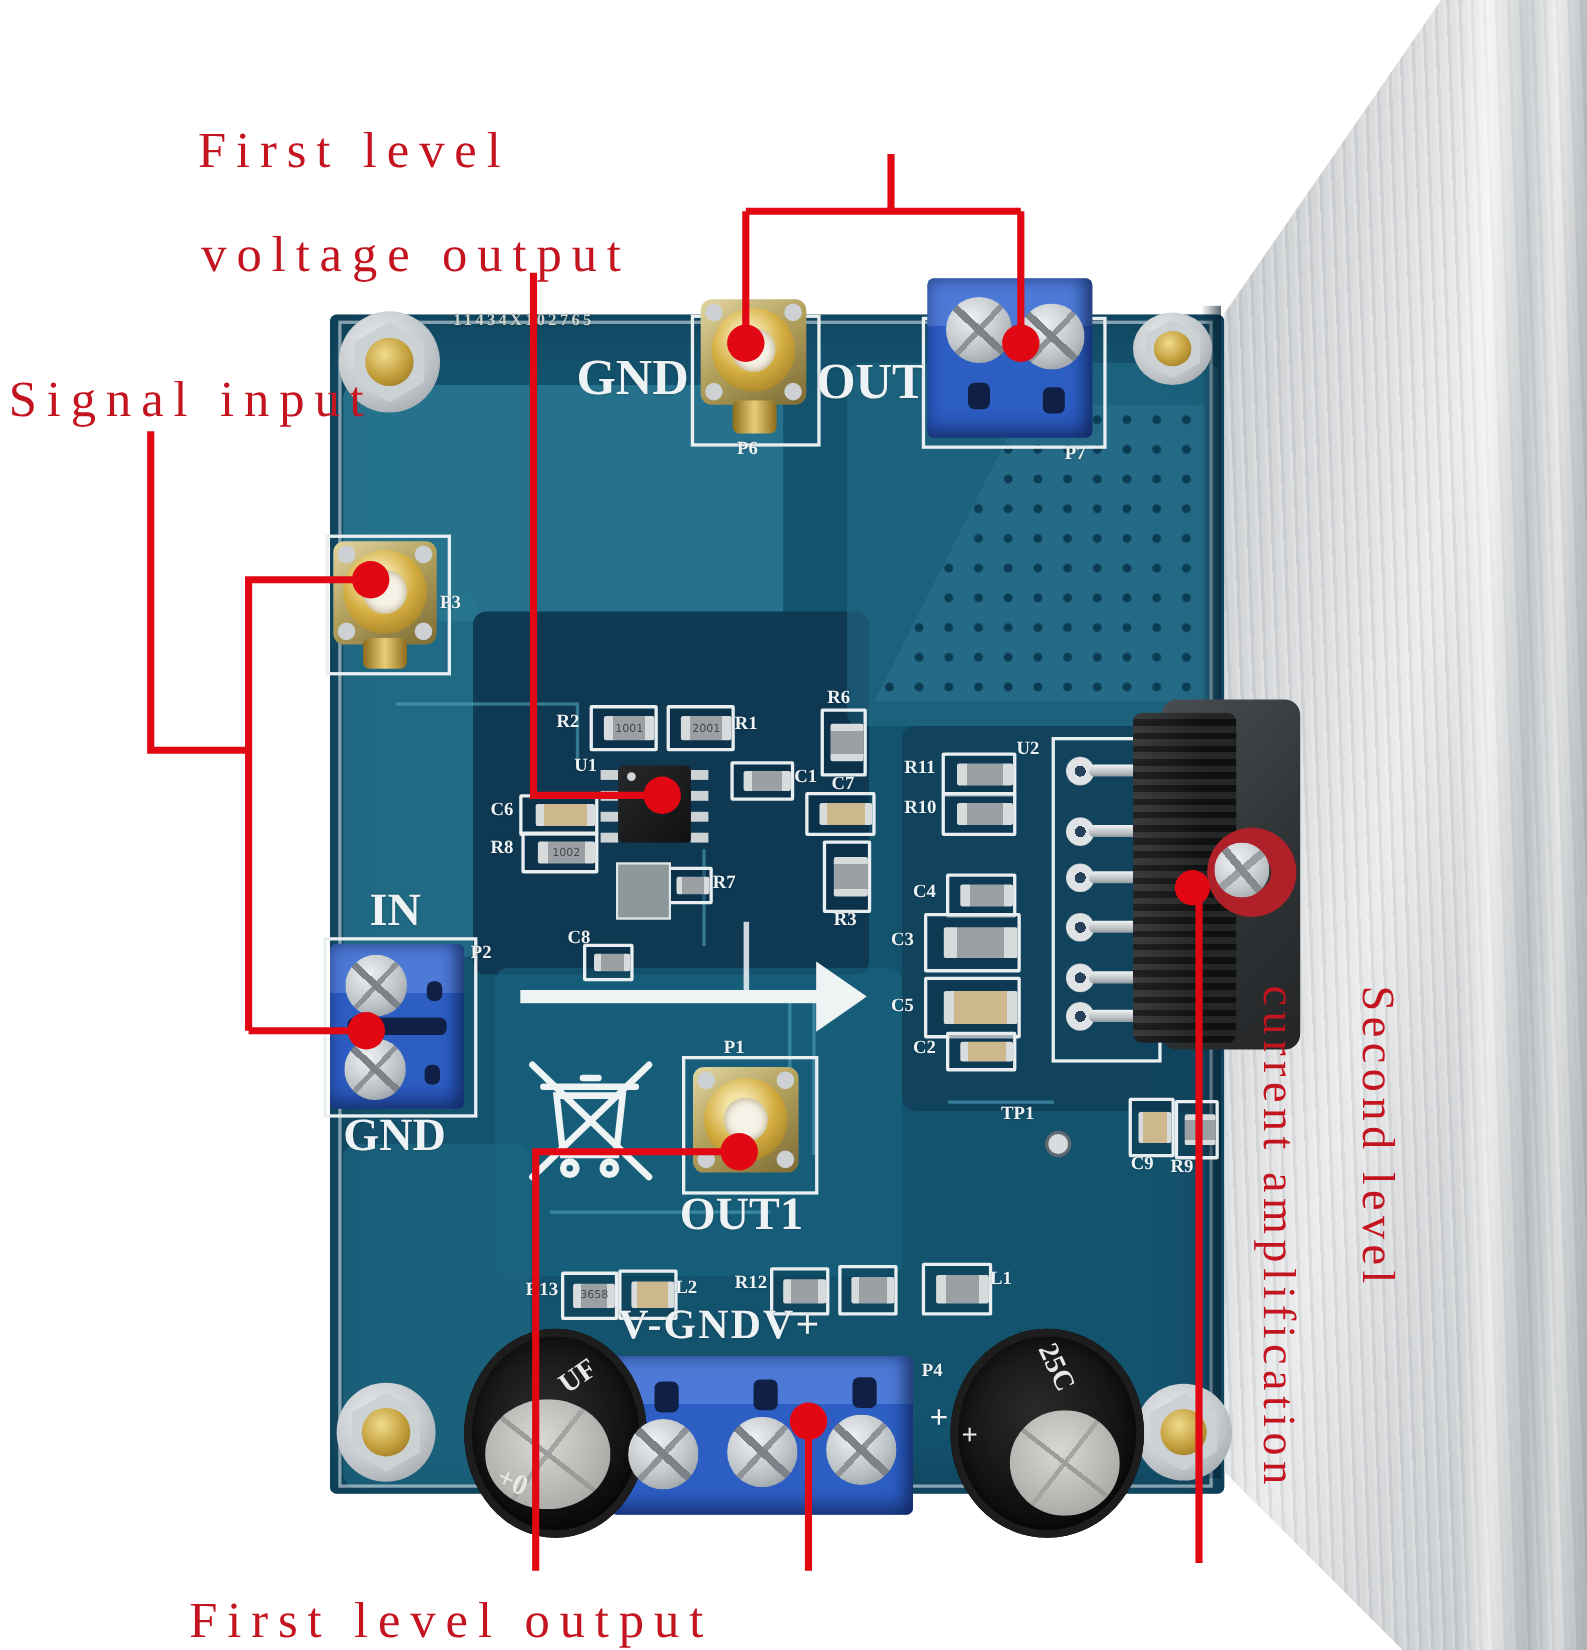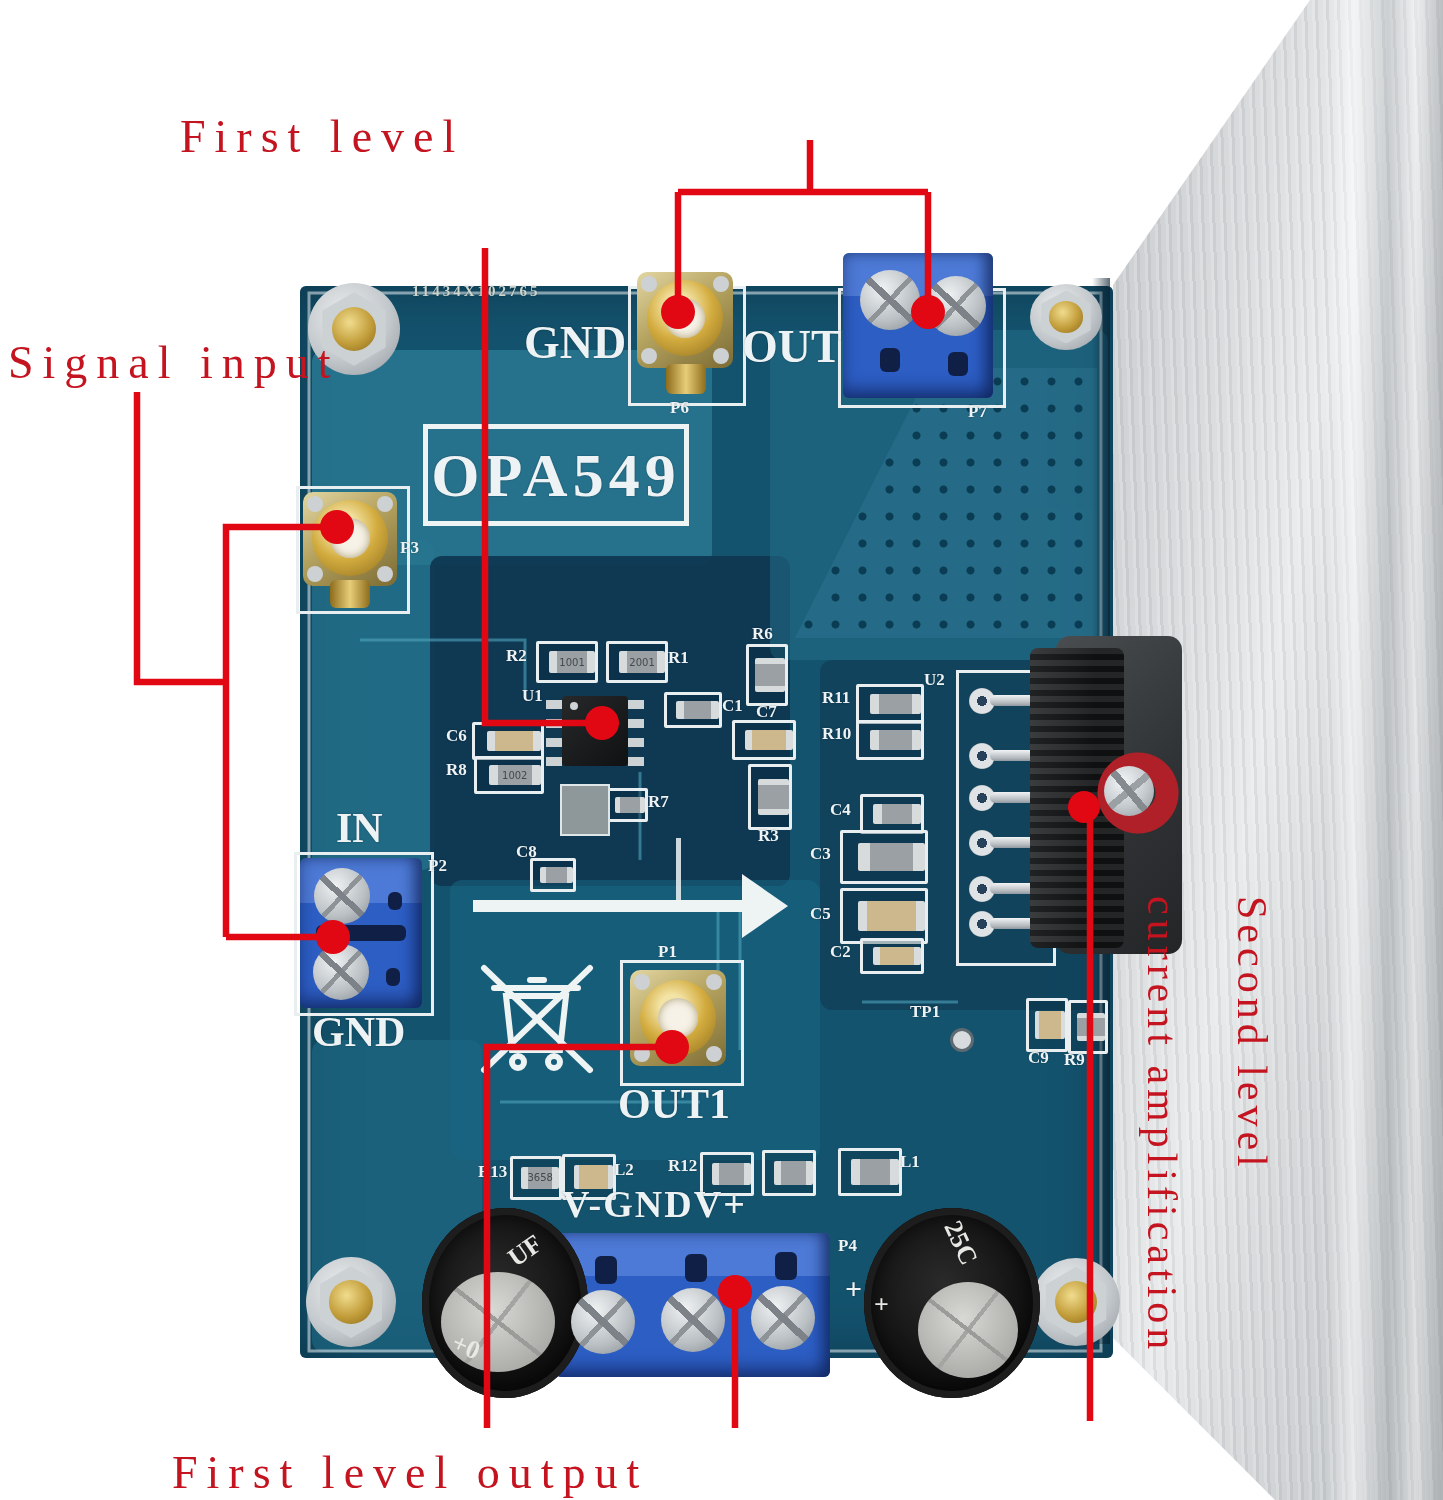--- a/index.html
+++ b/index.html
@@ -164,23 +164,20 @@
       <div class="brass"></div>
     </div>
   <div class="bolt" style="left:1032px;top:1258px;width:88px;height:88px;z-index:11;">
       <div class="hex"></div>
       <div class="brass"></div>
     </div>
 
   <span class="silk" style="left:412px;top:283px;font-size:15px;letter-spacing:3px;color:#ccd6cf;">11434X102765</span>
   <span class="silk" style="left:524px;top:316px;font-size:46px;">GND</span>
   <span class="silk" style="left:742px;top:320px;font-size:46px;">OUT</span>
-  <div class="abs opabox">
-    <span class="silk" style="position:static;font-size:62px;letter-spacing:5px;">OPA549</span>
-  </div>
   <span class="silk" style="left:336px;top:804px;font-size:42px;">IN</span>
   <span class="silk" style="left:312px;top:1008px;font-size:42px;">GND</span>
   <span class="silk" style="left:618px;top:1080px;font-size:42px;">OUT1</span>
   <span class="silk" style="left:562px;top:1182px;font-size:38px;letter-spacing:2px;">V-GNDV+</span>
   <span class="silk" style="left:845px;top:1272px;font-size:30px;">+</span>
 
   <span class="silk ref" style="left:670px;top:398px;">P6</span>
   <span class="silk ref" style="left:968px;top:402px;">P7</span>
   <span class="silk ref" style="left:400px;top:538px;">P3</span>
   <span class="silk ref" style="left:428px;top:856px;">P2</span>
@@ -404,18 +401,19 @@
       <circle cx="928" cy="312" r="17"></circle>
       <circle cx="337" cy="527" r="17"></circle>
       <circle cx="333" cy="937" r="17"></circle>
       <circle cx="672" cy="1047" r="17"></circle>
       <circle cx="735" cy="1292" r="17"></circle>
       <circle cx="1084" cy="807" r="16"></circle>
     </g>
   </svg>
 
   <div class="ann" style="left:180px;top:110px;font-size:46px;">First level</div>
+  <div class="ann" style="left:183px;top:204px;font-size:46px;">voltage output</div>
   <div class="ann" style="left:8px;top:336px;font-size:46px;">Signal input</div>
   <div class="ann" style="left:172px;top:1418px;font-size:46px;margin-top:28px;">First level output</div>
   <div class="ann vert" style="left:1228px;top:896px;font-size:42px;">Second level</div>
   <div class="ann vert" style="left:1138px;top:896px;font-size:42px;">current amplification</div>
 
 </div>
 
 </body></html>

